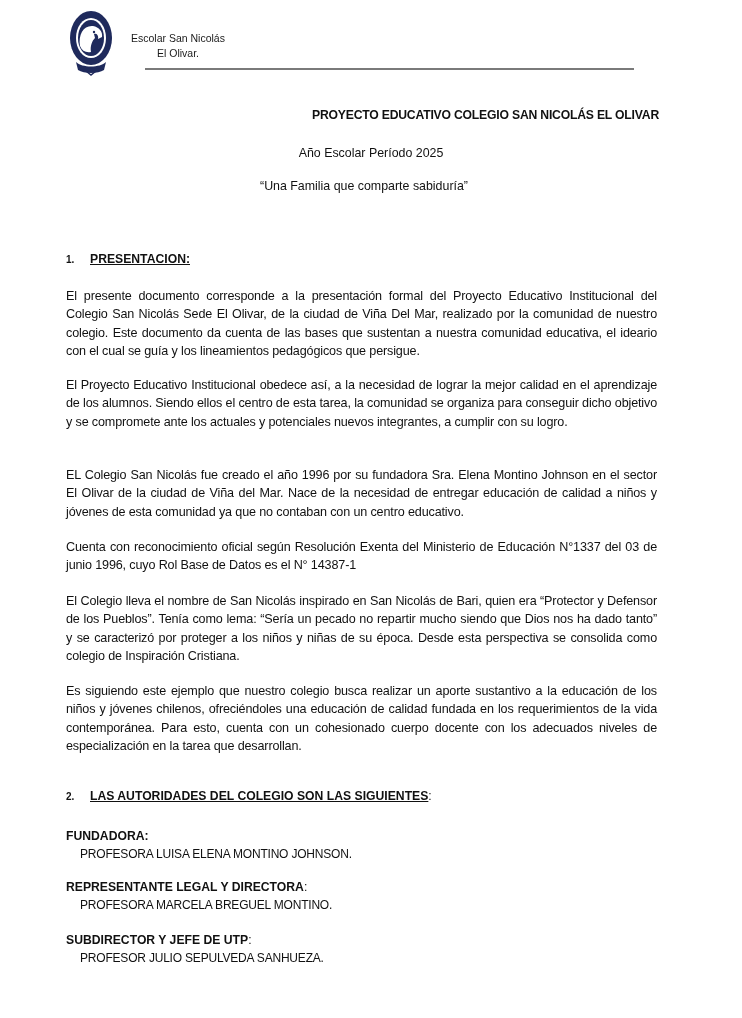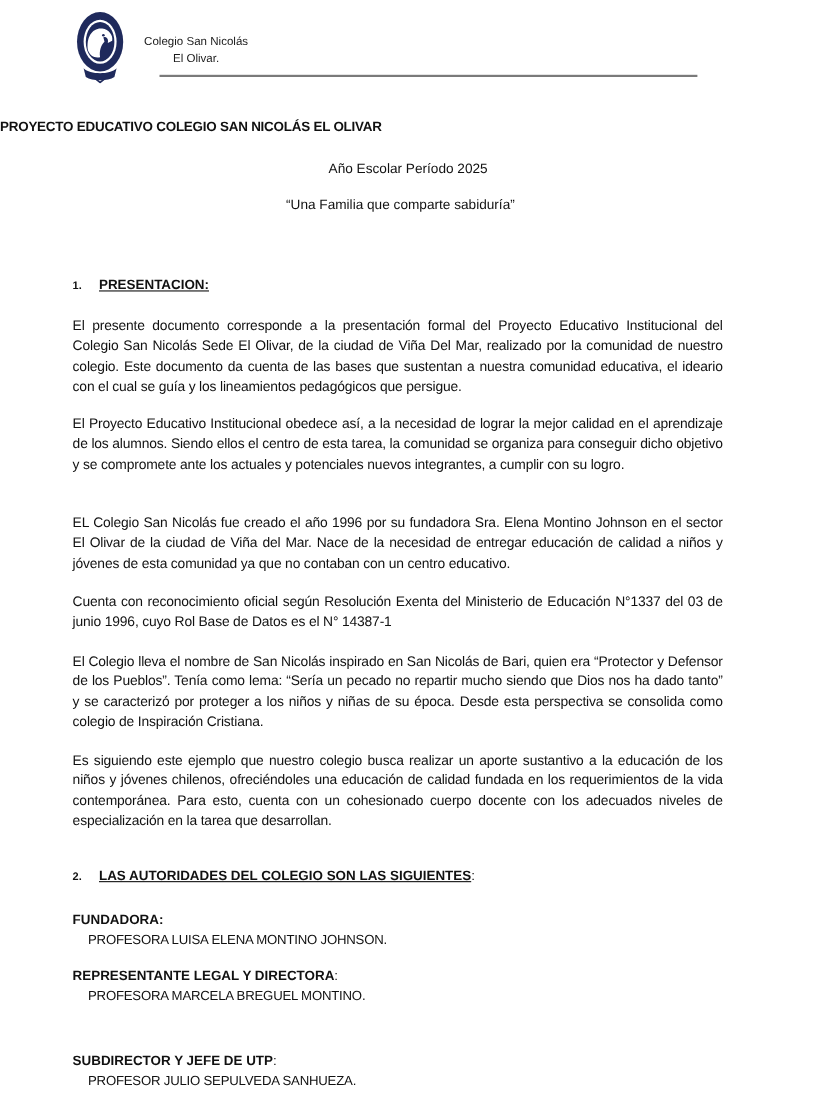--- a/index.html
+++ b/index.html
@@ -9,21 +9,21 @@
     }
     .logo { position: absolute; left: 68px; top: 8px; width: 46px; height: 68px; }
     .school-name {
       position: absolute; left: 131px; top: 31px;
       font-size: 10.5px; line-height: 15px; text-align: center; color: #1a1a1a;
     }
     .header-rule {
       position: absolute; left: 145px; top: 68px; width: 489px; height: 2px; background: #7a7a7a;
     }
     .title {
-      position: absolute; left: 0; width: 659px; top: 108px; text-align: left;
+      position: absolute; left: 0; width: 659px; top: 108px; text-align: right;
       font-weight: bold; font-size: 12.2px; letter-spacing: -0.2px;
     }
     .subtitle {
       position: absolute; left: 0; width: 742px; top: 146px; text-align: center; font-size: 12.4px;
     }
     .motto {
       position: absolute; left: 0; width: 728px; top: 179px; text-align: center; font-size: 12.4px;
     }
     .section-heading {
       position: absolute; left: 66px; font-weight: bold; font-size: 12.2px;
@@ -48,21 +48,21 @@
     <ellipse cx="23" cy="30" rx="21" ry="27" fill="#1f2a5c"></ellipse>
     <ellipse cx="23" cy="30" rx="15" ry="20" fill="#ffffff"></ellipse>
     <ellipse cx="23" cy="30" rx="13" ry="18" fill="#1f2a5c"></ellipse>
     <path d="M12 38 C10 26 16 17 25 18 C31 19 35 24 34 29 L30 31 C31 27 28 25 26 26 L27 30 C24 33 22 38 23 44 C18 45 14 43 12 38 Z" fill="#ffffff"></path>
     <circle cx="26" cy="24" r="1.2" fill="#1f2a5c"></circle>
     <path d="M8 54 C14 60 32 60 38 54 L36 62 C30 66 16 66 10 62 Z" fill="#1f2a5c"></path>
     <path d="M18 63 L23 67 L28 63" stroke="#1f2a5c" stroke-width="1.5" fill="none"></path>
   </svg>
 </div>
 <div class="school-name">
-  <div>Colegio San Nicolás</div>
+  <div>Escolar San Nicolás</div>
   <div>El Olivar.</div>
 </div>
 <div class="header-rule"></div>
 
 <div class="title">PROYECTO EDUCATIVO COLEGIO SAN NICOLÁS EL OLIVAR</div>
 <div class="subtitle">Año Escolar Período 2025</div>
 <div class="motto">“Una Familia que comparte sabiduría”</div>
 
 <div class="section-heading" style="top:252px;">
   <span class="num">1.</span><span class="lbl">PRESENTACION:</span>
@@ -82,16 +82,16 @@
 <div class="role" style="top:827px;">
   <span class="role-title">FUNDADORA:</span><span></span>
   <span class="role-name">PROFESORA LUISA ELENA MONTINO JOHNSON.</span>
 </div>
 
 <div class="role" style="top:878px;">
   <span class="role-title">REPRESENTANTE LEGAL Y DIRECTORA</span><span>:</span>
   <span class="role-name">PROFESORA MARCELA BREGUEL MONTINO.</span>
 </div>
 
-<div class="role" style="top:955px;">
+<div class="role" style="top:931px;">
   <span class="role-title">SUBDIRECTOR Y JEFE DE UTP</span><span>:</span>
   <span class="role-name">PROFESOR JULIO SEPULVEDA SANHUEZA.</span>
 </div>
 
 </body></html>

